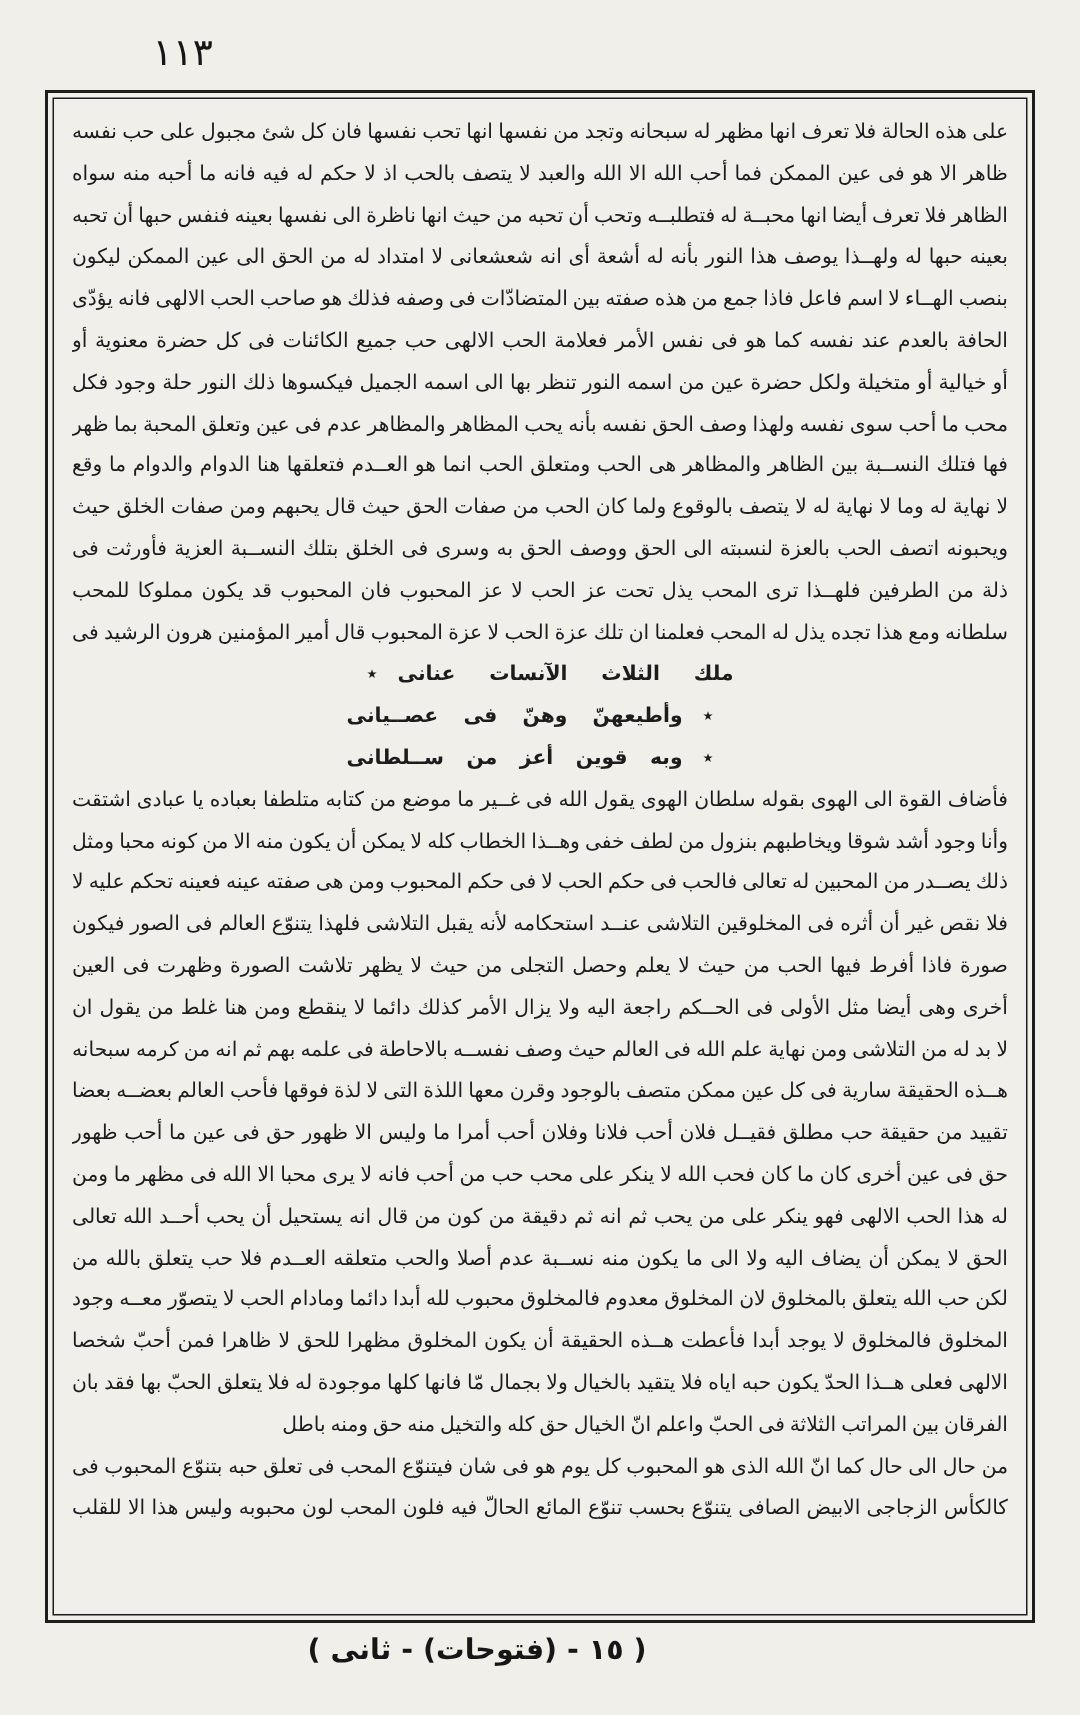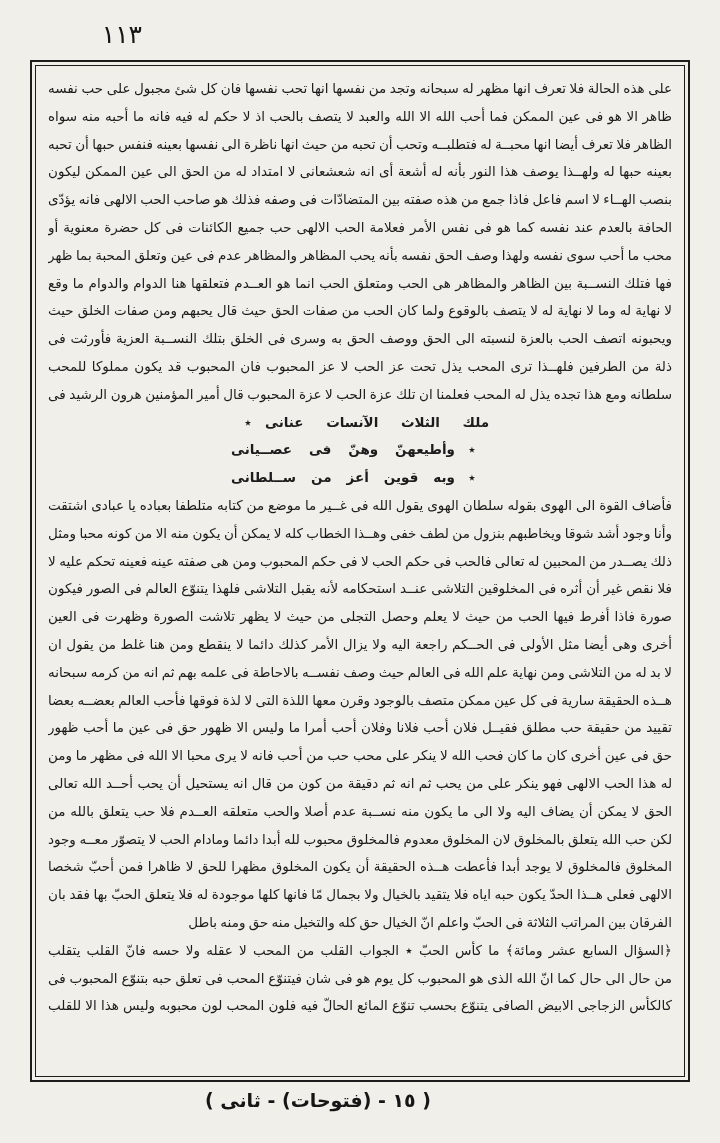--- a/index.html
+++ b/index.html
@@ -58,20 +58,21 @@
 <div class="frame-outer">
   <div class="frame-inner">
 
     <div>
         <div class="tline">على هذه الحالة فلا تعرف انها مظهر له سبحانه وتجد من نفسها انها تحب نفسها فان كل شئ مجبول على حب نفسه وما ثم</div>
         <div class="tline">ظاهر الا هو فى عين الممكن فما أحب الله الا الله والعبد لا يتصف بالحب اذ لا حكم له فيه فانه ما أحبه منه سواه الظاهر فيه وهو</div>
         <div class="tline">الظاهر فلا تعرف أيضا انها محبــة له فتطلبــه وتحب أن تحبه من حيث انها ناظرة الى نفسها بعينه فنفس حبها أن تحبه هو</div>
         <div class="tline">بعينه حبها له ولهــذا يوصف هذا النور بأنه له أشعة أى انه شعشعانى لا امتداد له من الحق الى عين الممكن ليكون مظهر اله</div>
         <div class="tline">بنصب الهــاء لا اسم فاعل فاذا جمع من هذه صفته بين المتضادّات فى وصفه فذلك هو صاحب الحب الالهى فانه يؤدّى الى</div>
         <div class="tline">الحافة بالعدم عند نفسه كما هو فى نفس الأمر فعلامة الحب الالهى حب جميع الكائنات فى كل حضرة معنوية أو حسية</div>
+        <div class="tline">أو خيالية أو متخيلة ولكل حضرة عين من اسمه النور تنظر بها الى اسمه الجميل فيكسوها ذلك النور حلة وجود فكل</div>
         <div class="tline">محب ما أحب سوى نفسه ولهذا وصف الحق نفسه بأنه يحب المظاهر والمظاهر عدم فى عين وتعلق المحبة بما ظهر وهو الظاهر</div>
         <div class="tline">فها فتلك النســبة بين الظاهر والمظاهر هى الحب ومتعلق الحب انما هو العــدم فتعلقها هنا الدوام والدوام ما وقع فانه</div>
         <div class="tline">لا نهاية له وما لا نهاية له لا يتصف بالوقوع ولما كان الحب من صفات الحق حيث قال يحبهم ومن صفات الخلق حيث قال</div>
         <div class="tline">ويحبونه اتصف الحب بالعزة لنسبته الى الحق ووصف الحق به وسرى فى الخلق بتلك النســبة العزية فأورثت فى المحل</div>
         <div class="tline">ذلة من الطرفين فلهــذا ترى المحب يذل تحت عز الحب لا عز المحبوب فان المحبوب قد يكون مملوكا للمحب مقهورا تحت</div>
         <div class="tline">سلطانه ومع هذا تجده يذل له المحب فعلمنا ان تلك عزة الحب لا عزة المحبوب قال أمير المؤمنين هرون الرشيد فى محبوباته</div>
       </div>
 
     <div>
         <div class="poetry-row">
@@ -102,21 +103,20 @@
         <div class="tline">له هذا الحب الالهى فهو ينكر على من يحب ثم انه ثم دقيقة من كون من قال انه يستحيل أن يحب أحــد الله تعالى فان</div>
         <div class="tline">الحق لا يمكن أن يضاف اليه ولا الى ما يكون منه نســبة عدم أصلا والحب متعلقه العــدم فلا حب يتعلق بالله من مخلوق</div>
         <div class="tline">لكن حب الله يتعلق بالمخلوق لان المخلوق معدوم فالمخلوق محبوب لله أبدا دائما ومادام الحب لا يتصوّر معــه وجود</div>
         <div class="tline">المخلوق فالمخلوق لا يوجد أبدا فأعطت هــذه الحقيقة أن يكون المخلوق مظهرا للحق لا ظاهرا فمن أحبّ شخصا بالحبّ</div>
         <div class="tline">الالهى فعلى هــذا الحدّ يكون حبه اياه فلا يتقيد بالخيال ولا بجمال مّا فانها كلها موجودة له فلا يتعلق الحبّ بها فقد بان</div>
       </div>
 
     <div class="tline short">الفرقان بين المراتب الثلاثة فى الحبّ واعلم انّ الخيال حق كله والتخيل منه حق ومنه باطل</div>
 
     <div>
-        <div class="tline">﴿السؤال السابع عشر ومائة﴾ ما كأس الحبّ ٭ الجواب القلب من المحب لا عقله ولا حسه فانّ القلب يتقلب</div>
         <div class="tline">من حال الى حال كما انّ الله الذى هو المحبوب كل يوم هو فى شان فيتنوّع المحب فى تعلق حبه بتنوّع المحبوب فى أفعاله</div>
         <div class="tline">كالكأس الزجاجى الابيض الصافى يتنوّع بحسب تنوّع المائع الحالّ فيه فلون المحب لون محبوبه وليس هذا الا للقلب</div>
       </div>
 
   </div>
 </div>
 
 <div class="footer-line">( ١٥ - (فتوحات) - ثانى )</div>
 
 </body></html>

